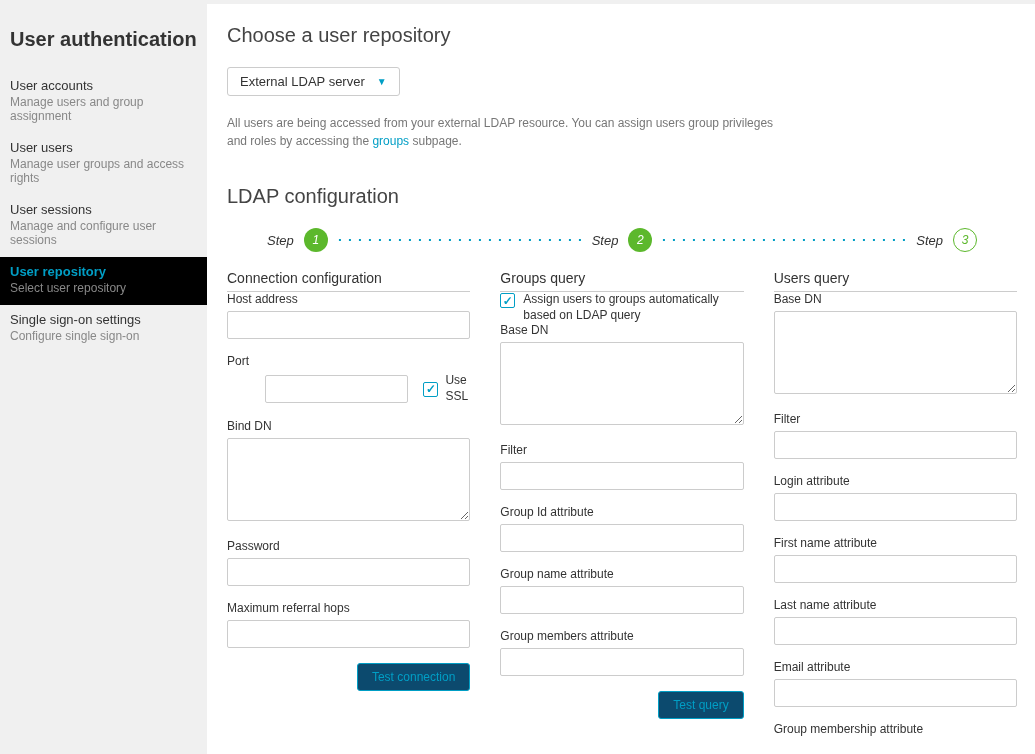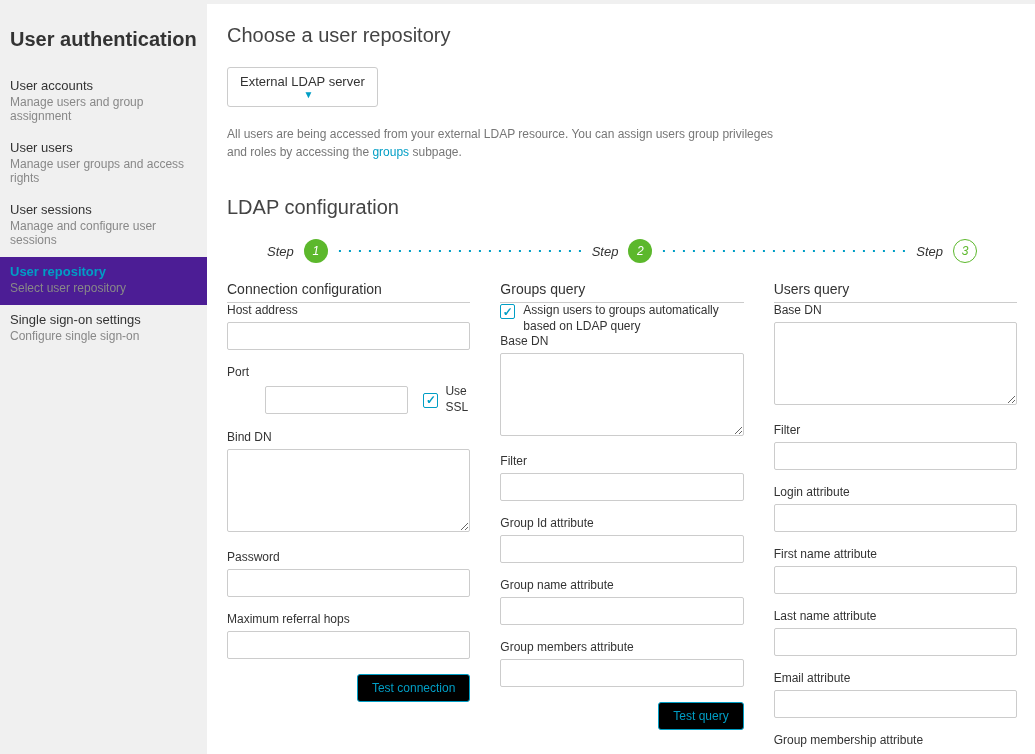--- a/index.html
+++ b/index.html
@@ -3,25 +3,25 @@
   <meta charset="utf-8">
   <style>
     * { box-sizing: border-box; margin: 0; padding: 0; }
     body { font-family: -apple-system, BlinkMacSystemFont, "Segoe UI", Arial, sans-serif; font-size: 13px; color: #333; background: #fff; }
     .layout { display: flex; min-height: 754px; }
     .sidebar { width: 207px; background: #f0f0f0; padding-top: 20px; }
     .sidebar h1 { font-size: 20px; font-weight: 700; color: #333; padding: 8px 10px 20px 10px; }
     .nav-item { padding: 7px 10px 10px 10px; cursor: pointer; }
     .nav-item .title { font-size: 13px; color: #333; font-weight: 400; }
     .nav-item .desc { font-size: 12px; color: #888; margin-top: 2px; }
-    .nav-item.active { background: #4c1d95; }
+    .nav-item.active { background: #000000; }
     .nav-item.active .title { color: #009ec5; font-weight: 600; }
     .main { flex: 1; padding: 20px 18px 20px 20px; background: #fff; border-top: 4px solid #f0f0f0; }
     .main h2 { font-size: 20px; font-weight: 400; color: #444; margin-bottom: 20px; }
-    .dropdown { display: inline-flex; align-items: center; border: 1px solid #ccc; border-radius: 3px; padding: 6px 12px; cursor: pointer; font-size: 13px; color: #333; flex-direction: column; }
+    .dropdown { display: inline-flex; align-items: center; border: 1px solid #ccc; border-radius: 3px; padding: 6px 12px; cursor: pointer; font-size: 13px; color: #333; }
     .dropdown .chev { margin-left: 12px; color: #009ec5; font-size: 10px; }
     .help-text { font-size: 12px; color: #777; margin-top: 18px; line-height: 1.5; max-width: 560px; }
     .help-text a { color: #009ec5; text-decoration: none; }
     .section-title { font-size: 20px; font-weight: 400; color: #444; margin-top: 35px; margin-bottom: 15px; }
     .steps { display: flex; align-items: center; justify-content: center; gap: 8px; margin-bottom: 18px; padding: 0 40px; font-style: italic; }
     .step { display: flex; align-items: center; gap: 10px; }
     .step-label { font-size: 13px; color: #333; }
     .step-num { width: 24px; height: 24px; border-radius: 50%; display: flex; align-items: center; justify-content: center; font-size: 12px; font-weight: 500; }
     .step-num.filled { background: #5cb82c; color: #fff; }
     .step-num.outlined { background: #fff; border: 1px solid #5cb82c; color: #5cb82c; }
@@ -33,21 +33,21 @@
     .field label { display: block; font-size: 12px; color: #333; margin-bottom: 5px; }
     .field input[type="text"], .field input[type="password"] { width: 100%; height: 28px; border: 1px solid #ccc; border-radius: 2px; padding: 3px 6px; font-size: 13px; }
     .field textarea { width: 100%; border: 1px solid #ccc; border-radius: 2px; padding: 3px 6px; font-size: 13px; resize: both; font-family: inherit; }
     .field .short { width: 95px; }
     .field .tiny { width: 48px; }
     .inline-group { display: flex; align-items: center; gap: 15px; margin-left: 38px; }
     .checkbox-wrap { display: flex; align-items: flex-start; gap: 8px; }
     .checkbox { width: 15px; height: 15px; border: 1px solid #009ec5; border-radius: 2px; display: flex; align-items: center; justify-content: center; flex-shrink: 0; cursor: pointer; margin-top: 1px; }
     .checkbox.checked::after { content: "✓"; color: #009ec5; font-size: 12px; font-weight: bold; line-height: 1; }
     .checkbox-label { font-size: 12px; color: #333; line-height: 1.3; }
-    .btn-outline { display: inline-block; border: 1px solid #009ec5; color: #009ec5; background: #000000; padding: 6px 14px; border-radius: 3px; font-size: 12px; cursor: pointer; }
+    .btn-outline { display: inline-block; border: 1px solid #009ec5; color: #009ec5; background: #0c4a6e; padding: 6px 14px; border-radius: 3px; font-size: 12px; cursor: pointer; }
     .btn-row { text-align: right; margin-top: 8px; }
   </style>
 </head>
 <body>
 
 <div class="layout">
   <aside class="sidebar">
     <h1>User authentication</h1>
     <div class="nav-item">
       <div class="title">User accounts</div>

